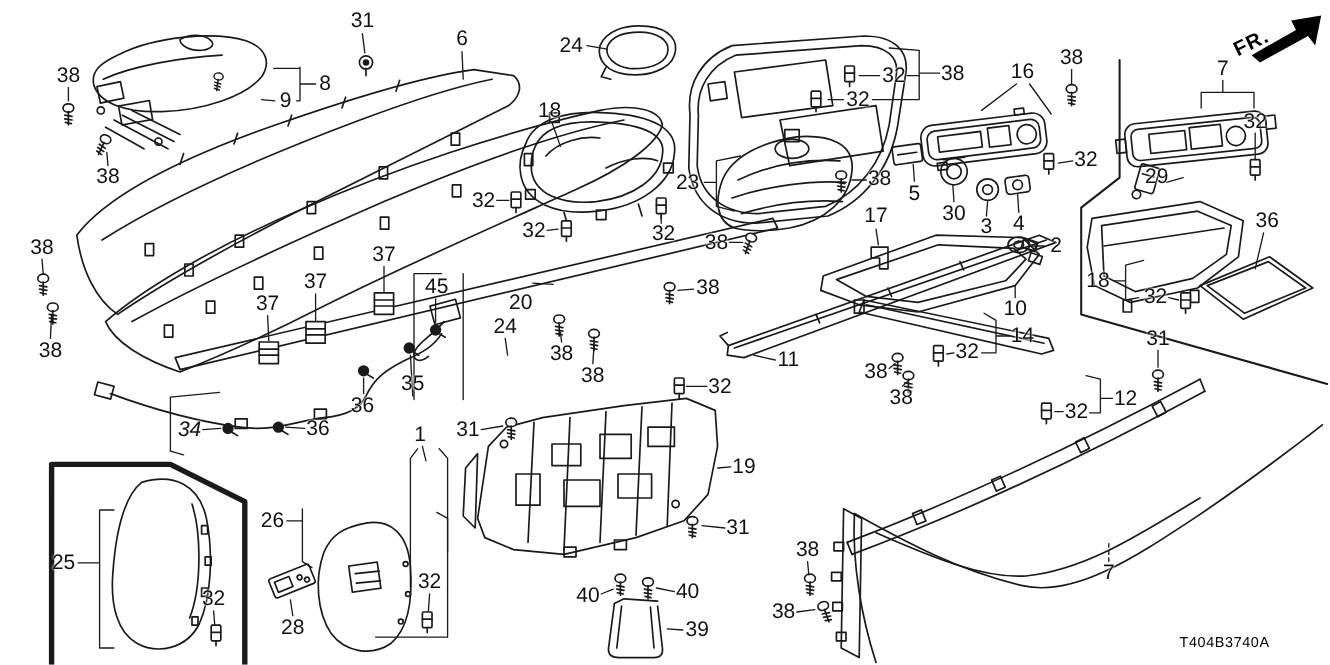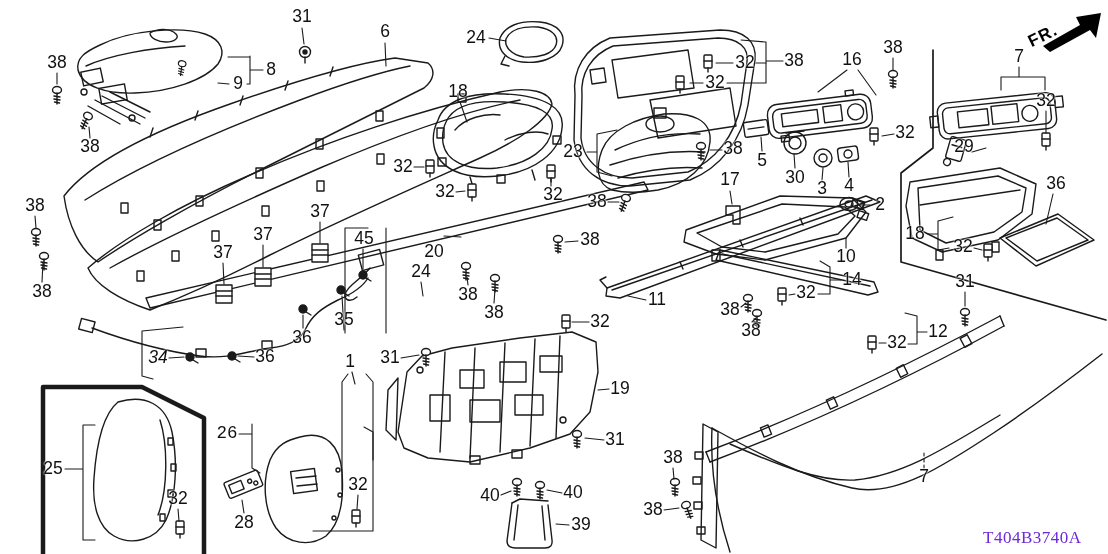--- a/index.html
+++ b/index.html
@@ -3,21 +3,21 @@
 <meta charset="utf-8">
 <style>
   html,body{margin:0;padding:0;background:#fff;}
   .canvas{position:relative;width:1108px;height:554px;background:#fff;overflow:hidden;
           font-family:"Liberation Sans", sans-serif;}
   svg.art{position:absolute;left:0;top:0;}
   .callout{position:absolute;transform:translate(-50%,-50%);font-size:17.5px;color:#111;
            white-space:nowrap;text-shadow:0 0 2px #fff,0 0 2px #fff;line-height:1;}
   .fr{position:absolute;font-weight:bold;font-size:17px;color:#000;
       transform:translate(-50%,-50%) rotate(-26deg);letter-spacing:1px;}
-  .code{position:absolute;font-size:17px;color:#6d28d9;letter-spacing:0.5px;font-family:Liberation Serif, serif;}
+  .code{position:absolute;font-size:12px;color:#000000;letter-spacing:0.5px;}
   [data-interactable="false"]{cursor:default;}
 </style>
 </head>
 <body>
 
 <div class="canvas" data-interactable="false">
 
 <svg class="art" width="1108" height="554" viewBox="0 0 1108 554" data-interactable="false" fill="none" stroke="#1a1a1a" stroke-width="1.4" stroke-linejoin="round" stroke-linecap="round">
   <defs>
     <g id="screw">
@@ -464,21 +464,21 @@
       <div class="callout" data-interactable="false" style="left: 600px; top: 322px;">32</div>
       <div class="callout" data-interactable="false" style="left: 751px; top: 331px;">38</div>
       <div class="callout" data-interactable="false" style="left: 938px; top: 332px;">12</div>
       <div class="callout" data-interactable="false" style="left: 302px; top: 338px;">36</div>
       <div class="callout" data-interactable="false" style="left: 897px; top: 343px;">32</div>
       <div class="callout" data-interactable="false" style="left: 158px; top: 358px; font-style: italic;">34</div>
       <div class="callout" data-interactable="false" style="left: 265px; top: 357px;">36</div>
       <div class="callout" data-interactable="false" style="left: 350px; top: 362px;">1</div>
       <div class="callout" data-interactable="false" style="left: 390px; top: 358px;">31</div>
       <div class="callout" data-interactable="false" style="left: 620px; top: 389px;">19</div>
-      <div class="callout" data-interactable="false" style="left: 227px; top: 434px; font-family: Liberation Mono, monospace;">26</div>
+      <div class="callout" data-interactable="false" style="left: 227px; top: 434px;">26</div>
       <div class="callout" data-interactable="false" style="left: 615px; top: 440px;">31</div>
       <div class="callout" data-interactable="false" style="left: 673px; top: 458px;">38</div>
       <div class="callout" data-interactable="false" style="left: 53px; top: 469px;">25</div>
       <div class="callout" data-interactable="false" style="left: 924px; top: 477px;">7</div>
       <div class="callout" data-interactable="false" style="left: 358px; top: 485px;">32</div>
       <div class="callout" data-interactable="false" style="left: 490px; top: 496px;">40</div>
       <div class="callout" data-interactable="false" style="left: 573px; top: 493px;">40</div>
       <div class="callout" data-interactable="false" style="left: 178px; top: 499px;">32</div>
       <div class="callout" data-interactable="false" style="left: 653px; top: 510px;">38</div>
       <div class="callout" data-interactable="false" style="left: 244px; top: 523px;">28</div>

